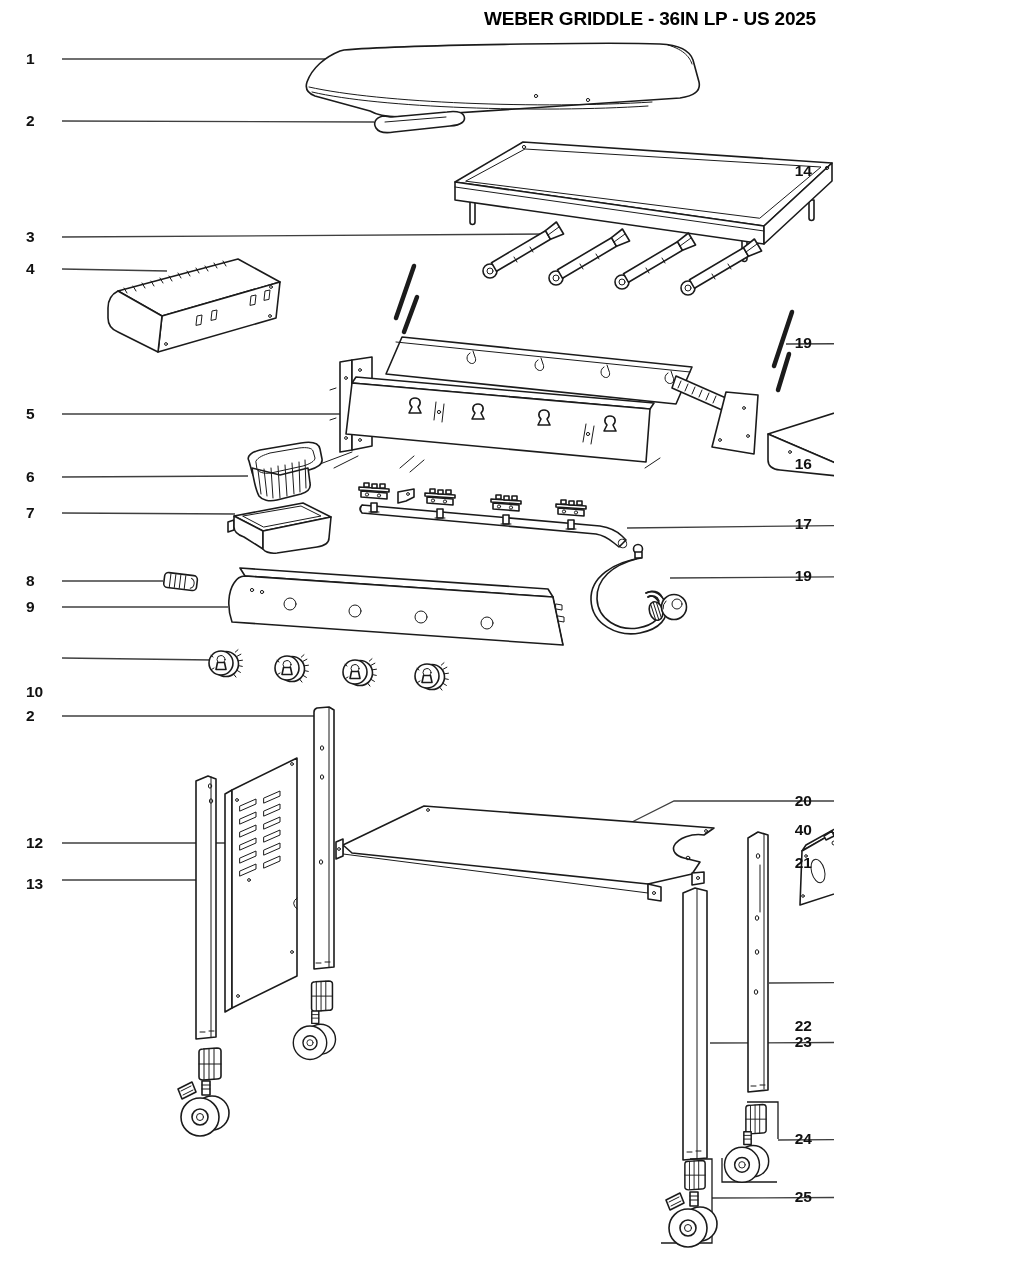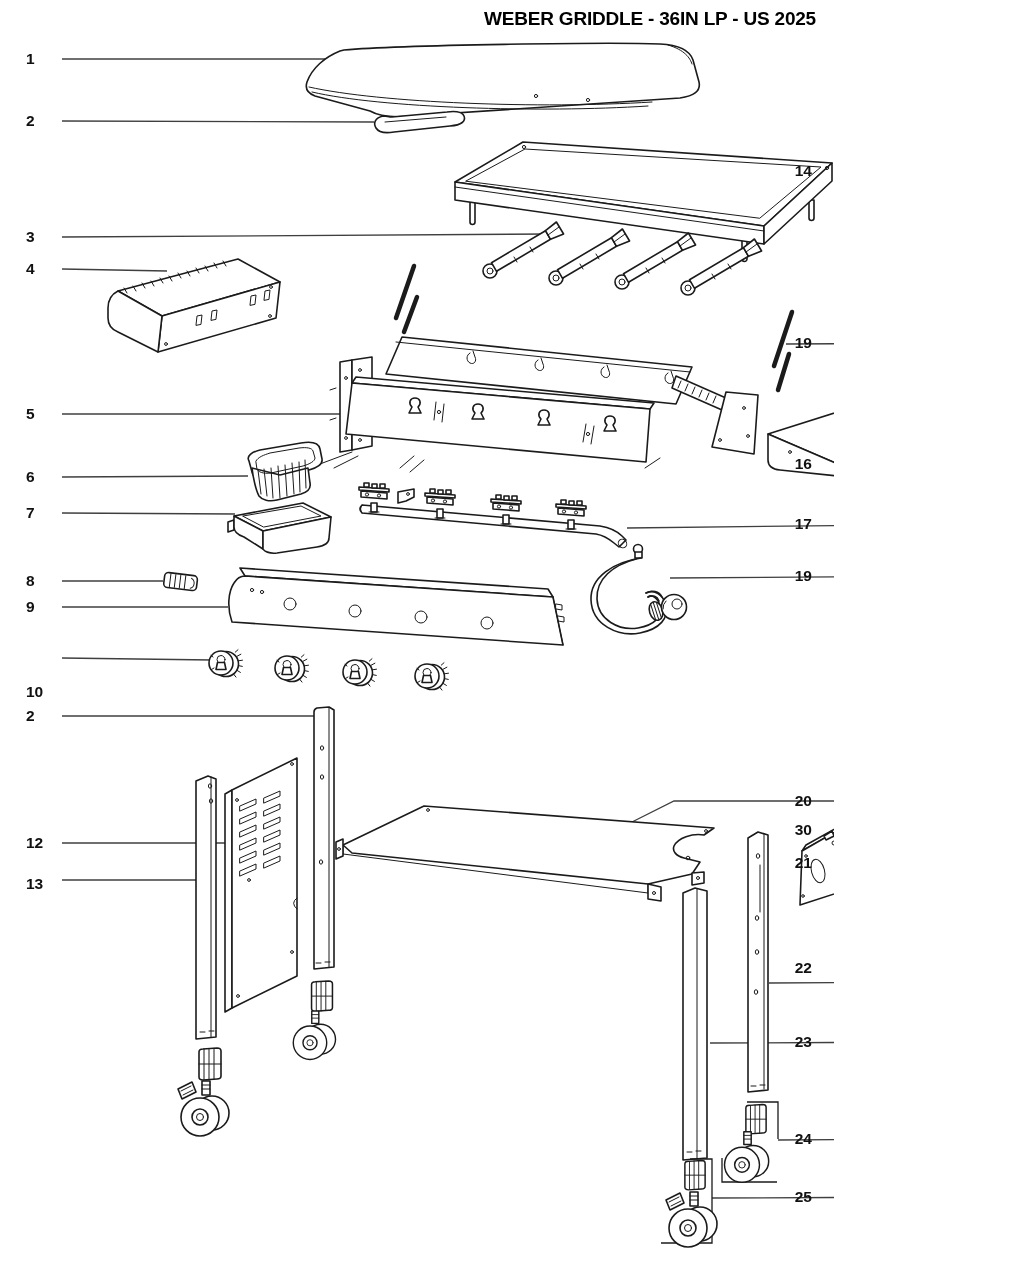--- a/index.html
+++ b/index.html
@@ -391,20 +391,20 @@
   <div class="num numL" style="top:692px">10</div>
   <div class="num numL" style="top:716px">2</div>
   <div class="num numL" style="top:843px">12</div>
   <div class="num numL" style="top:884px">13</div>
   <div class="num numR" style="top:171px">14</div>
   <div class="num numR" style="top:343px">19</div>
   <div class="num numR" style="top:464px">16</div>
   <div class="num numR" style="top:524px">17</div>
   <div class="num numR" style="top:576px">19</div>
   <div class="num numR" style="top:801px">20</div>
-  <div class="num numR" style="top:830px">30</div>
+  <div class="num numR" style="top:830px">40</div>
   <div class="num numR" style="top:863px">21</div>
-  <div class="num numR" style="top:968px">22</div>
+  <div class="num numR" style="top:1026px">22</div>
   <div class="num numR" style="top:1042px">23</div>
   <div class="num numR" style="top:1139px">24</div>
   <div class="num numR" style="top:1197px">25</div>
 
 </div>
 
 </body></html>

